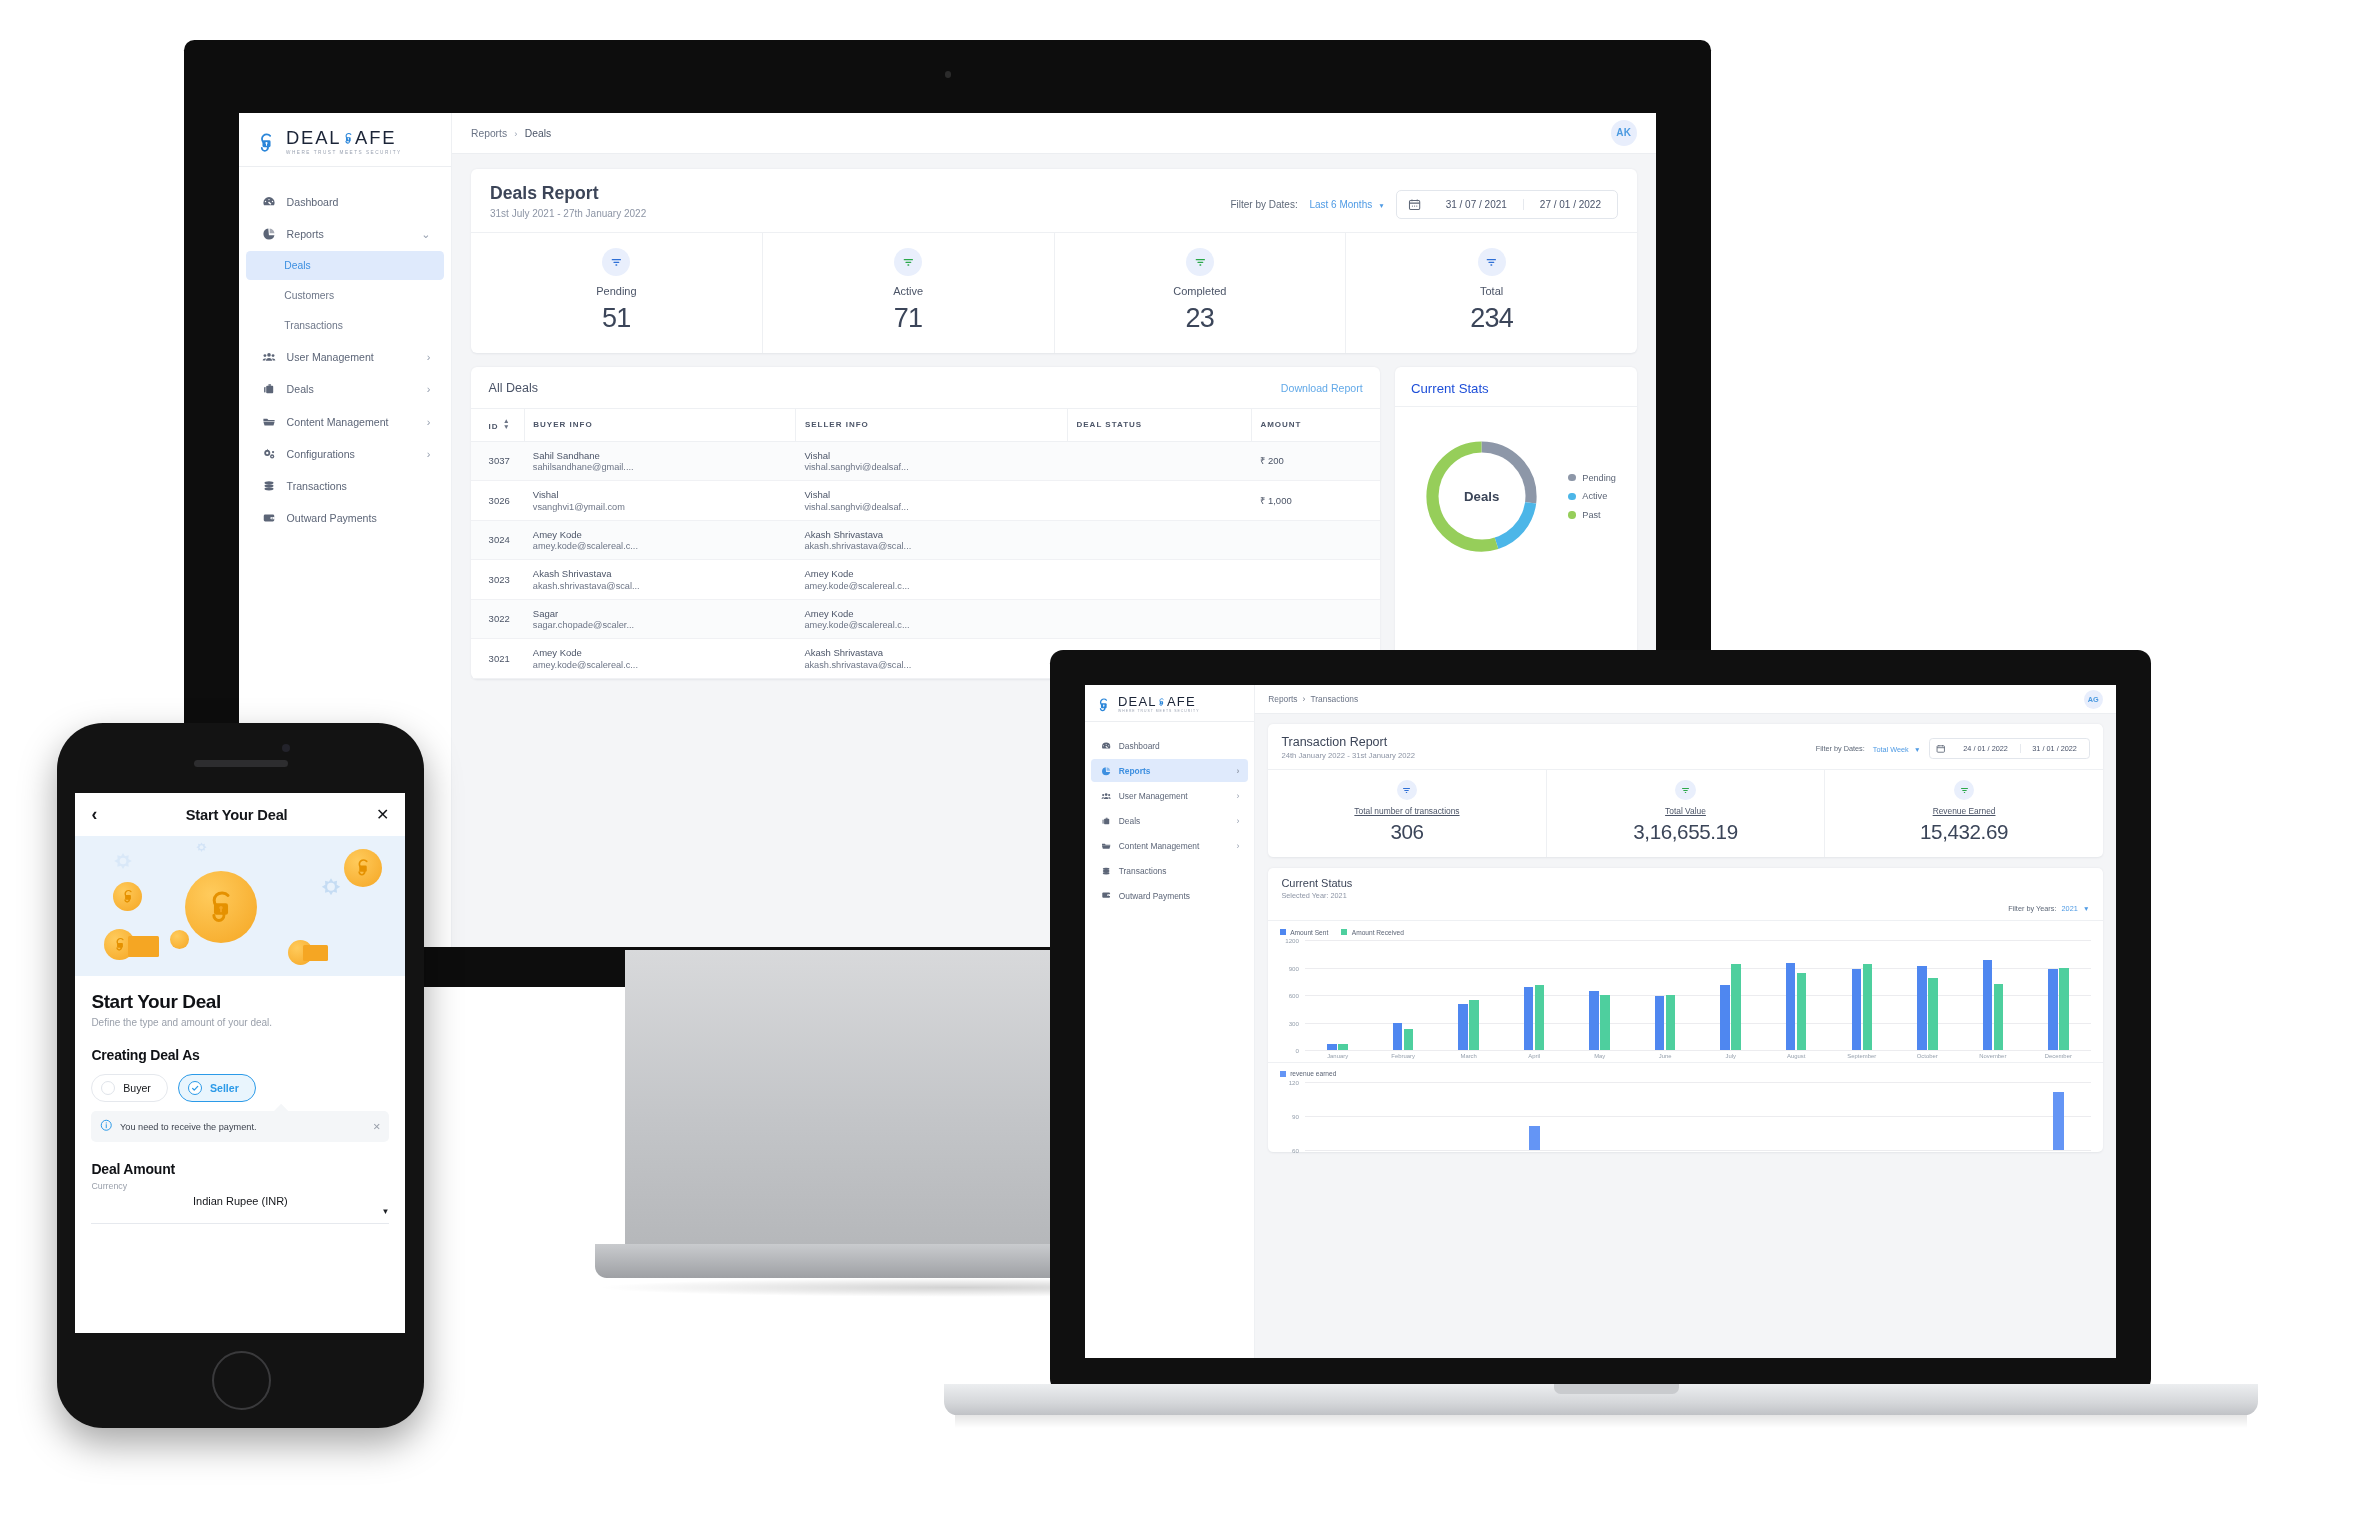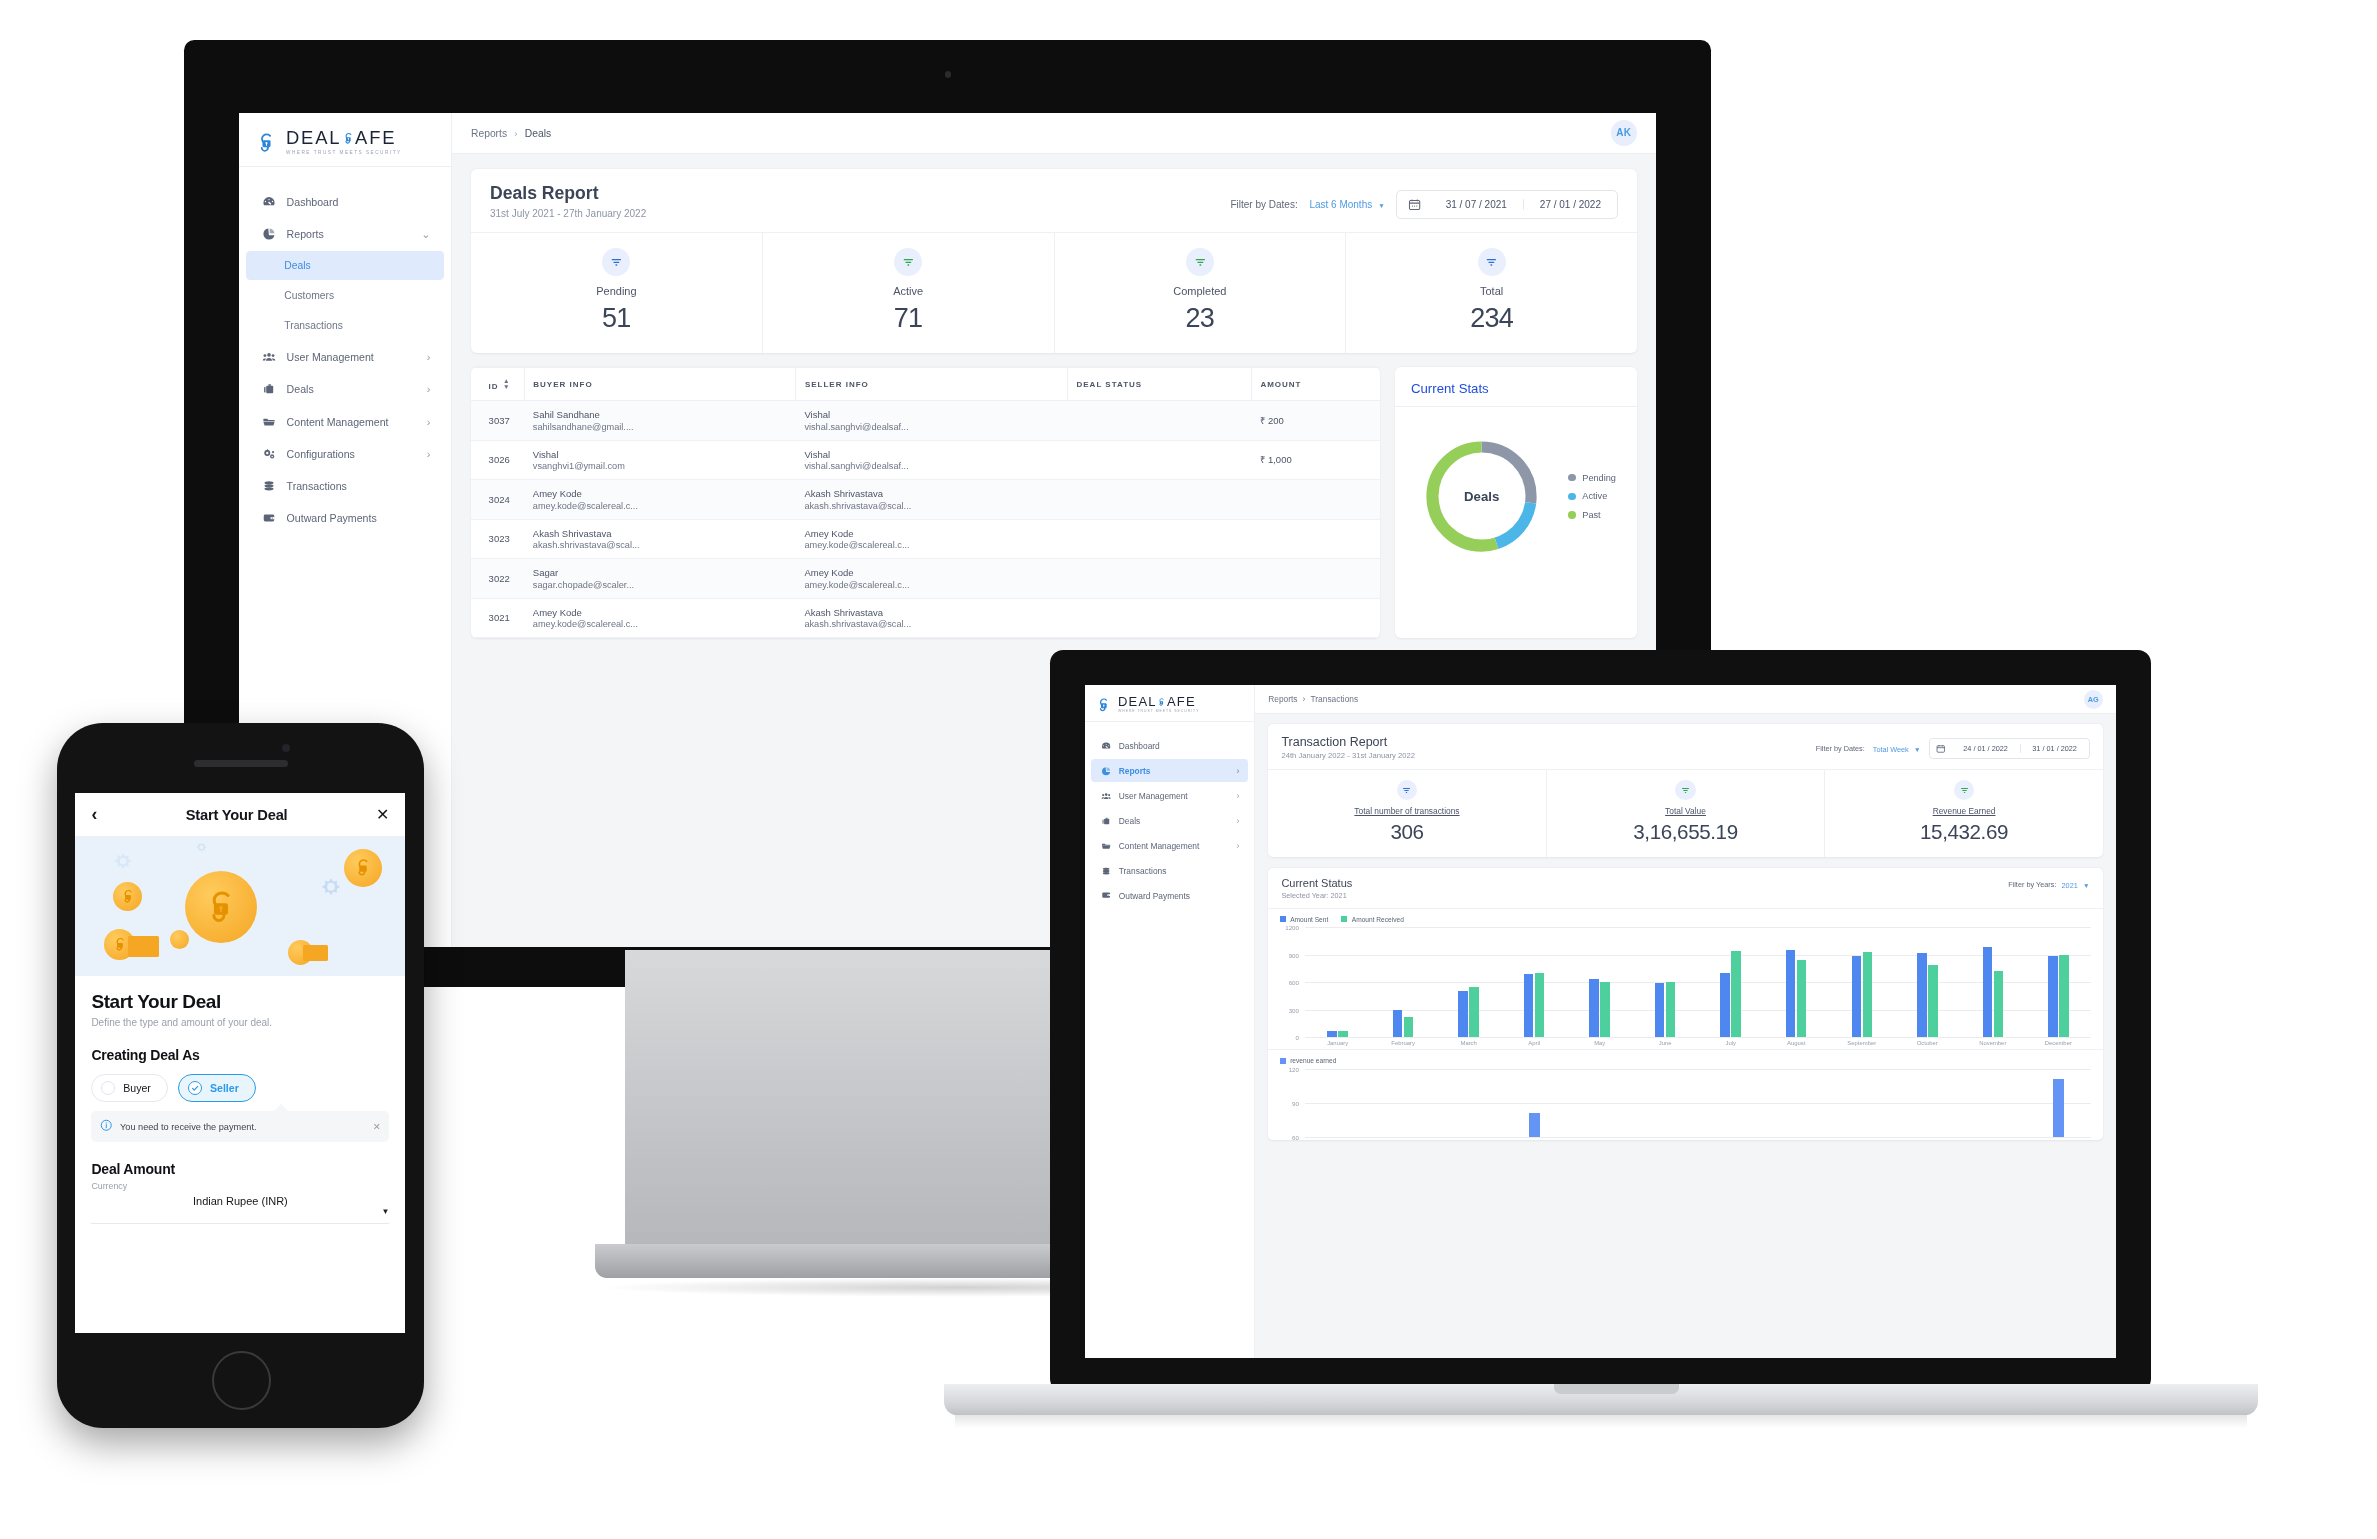--- a/index.html
+++ b/index.html
@@ -182,21 +182,21 @@
   .lap-date-cell + .lap-date-cell { border-left: 0.7px solid #e6e9ee; }
   .lap-stats-row { display: flex; margin-top: 8.8px; border-top: 0.7px solid #eef0f3; }
   .lap-stat { flex: 1; text-align: center; padding: 10.3px 0 13.2px 0; }
   .lap-stat + .lap-stat { border-left: 0.7px solid #eef0f3; }
   .lap-stat-ic { width: 20.6px; height: 20.6px; border-radius: 50%; background: #e9effc;
      margin: 0 auto 5.9px auto; display: flex; align-items: center; justify-content: center; }
   .lap-stat-lbl { font-size: 8.4px; color: #4b5467; text-decoration: underline; }
   .lap-stat-num { font-size: 20.6px; color: #3b4559; margin-top: 3.7px; letter-spacing: -0.4px; }
 
   .cs-card { margin-top: 10.3px; padding-bottom: 2.9px; }
-  .cs-top { padding: 9.5px 13.2px 7.3px 13.2px; display: flex; align-items: flex-start; }
+  .cs-top { padding: 9.5px 13.2px 7.3px 13.2px; display: flex; align-items: flex-start; flex-direction: column; }
   .cs-title { font-size: 11px; color: #3c4558; }
   .cs-sub { font-size: 7.3px; color: #8d95a5; margin-top: 2.2px; }
   .cs-filter { margin-left: auto; display: flex; align-items: center; gap: 5.1px; padding-top: 2.9px; }
 
   .chart-box { border-top: 0.7px solid #eef0f3; padding: 7.3px 11.7px 2.9px 11.7px; }
   .chart-legend { display: flex; gap: 13.2px; align-items: center; margin-bottom: 4.4px; }
   .cl-item { display: flex; align-items: center; gap: 4.4px; font-size: 6.6px; color: #5b6475; }
   .cl-sq { width: 5.9px; height: 5.9px; }
   .plot { position: relative; height: 110px; margin-left: 25px; border-left: 0; }
   .gridline { position: absolute; left: 0; right: 0; height: 0.7px; background: #ececef; }
@@ -486,20 +486,24 @@
                     </svg>
                   </div>
                   <div class="stat-lbl">Total</div>
                   <div class="stat-num">234</div>
                 </div>
               </div>
             </div>
 
             <div class="lower">
               <div class="card deals-card">
+                <div class="dc-head">
+                  <span class="dc-title">All Deals</span>
+                  <span class="dl-link">Download Report</span>
+                </div>
                 <table>
                   <thead>
                     <tr>
                       <th class="col-id">
                         <span>ID</span><span class="sort-ic">▲<br>▼</span>
                       </th>
                       <th>BUYER INFO</th>
                       <th>SELLER INFO</th>
                       <th>DEAL STATUS</th>
                       <th>AMOUNT</th>

